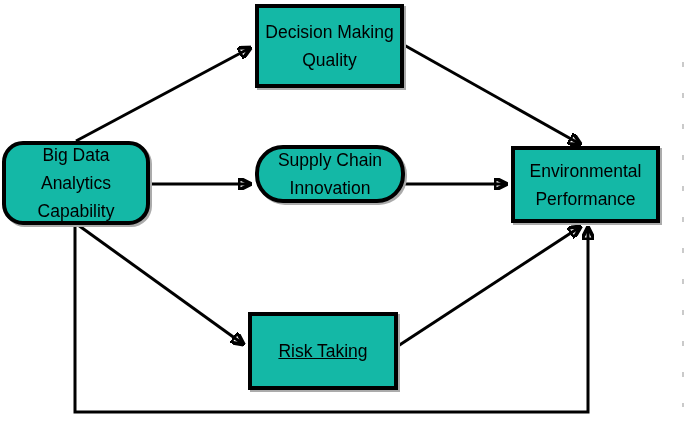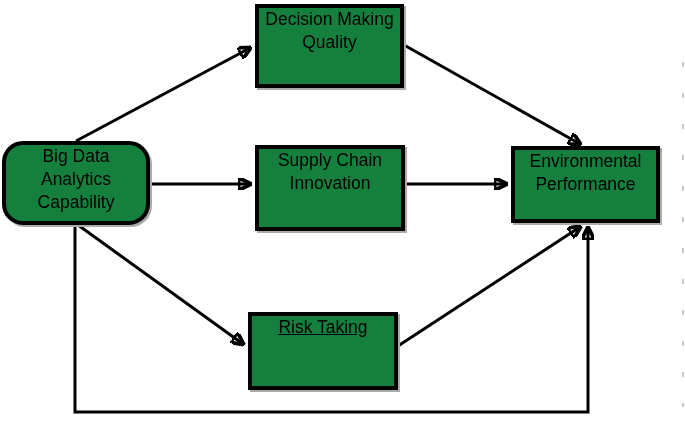--- a/index.html
+++ b/index.html
@@ -24,33 +24,34 @@
   }
   .arrows-layer path {
     stroke: #000000;
     stroke-width: 3;
     fill: none;
   }
   .node {
     position: absolute;
     box-sizing: border-box;
     border: 4px solid #000000;
-    background: #15803d;
+    background: #14b8a6;
     box-shadow: 2px 2px 0 #ababab;
     display: flex;
+    align-items: center;
     justify-content: center;
     text-align: center;
     color: #000000;
     font-size: 17.5px;
-    line-height: 23px;
+    line-height: 28px;
     white-space: pre-line;
   }
   .node-bdac { left: 2px;   top: 141px; width: 148px; height: 84px; border-radius: 21px; }
   .node-dmq  { left: 255px; top: 4px;   width: 149px; height: 84px; }
-  .node-sci  { left: 255px; top: 145px; width: 150px; height: 86px; }
+  .node-sci  { left: 255px; top: 145px; width: 150px; height: 58px; border-radius: 28px; }
   .node-rt   { left: 248px; top: 312px; width: 150px; height: 78px; text-decoration: underline; }
   .node-ep   { left: 511px; top: 146px; width: 149px; height: 77px; }
   .scan-dots {
     position: absolute;
     right: 1px;
     top: 62px;
     width: 2px;
     height: 345px;
     background: repeating-linear-gradient(
       to bottom,

